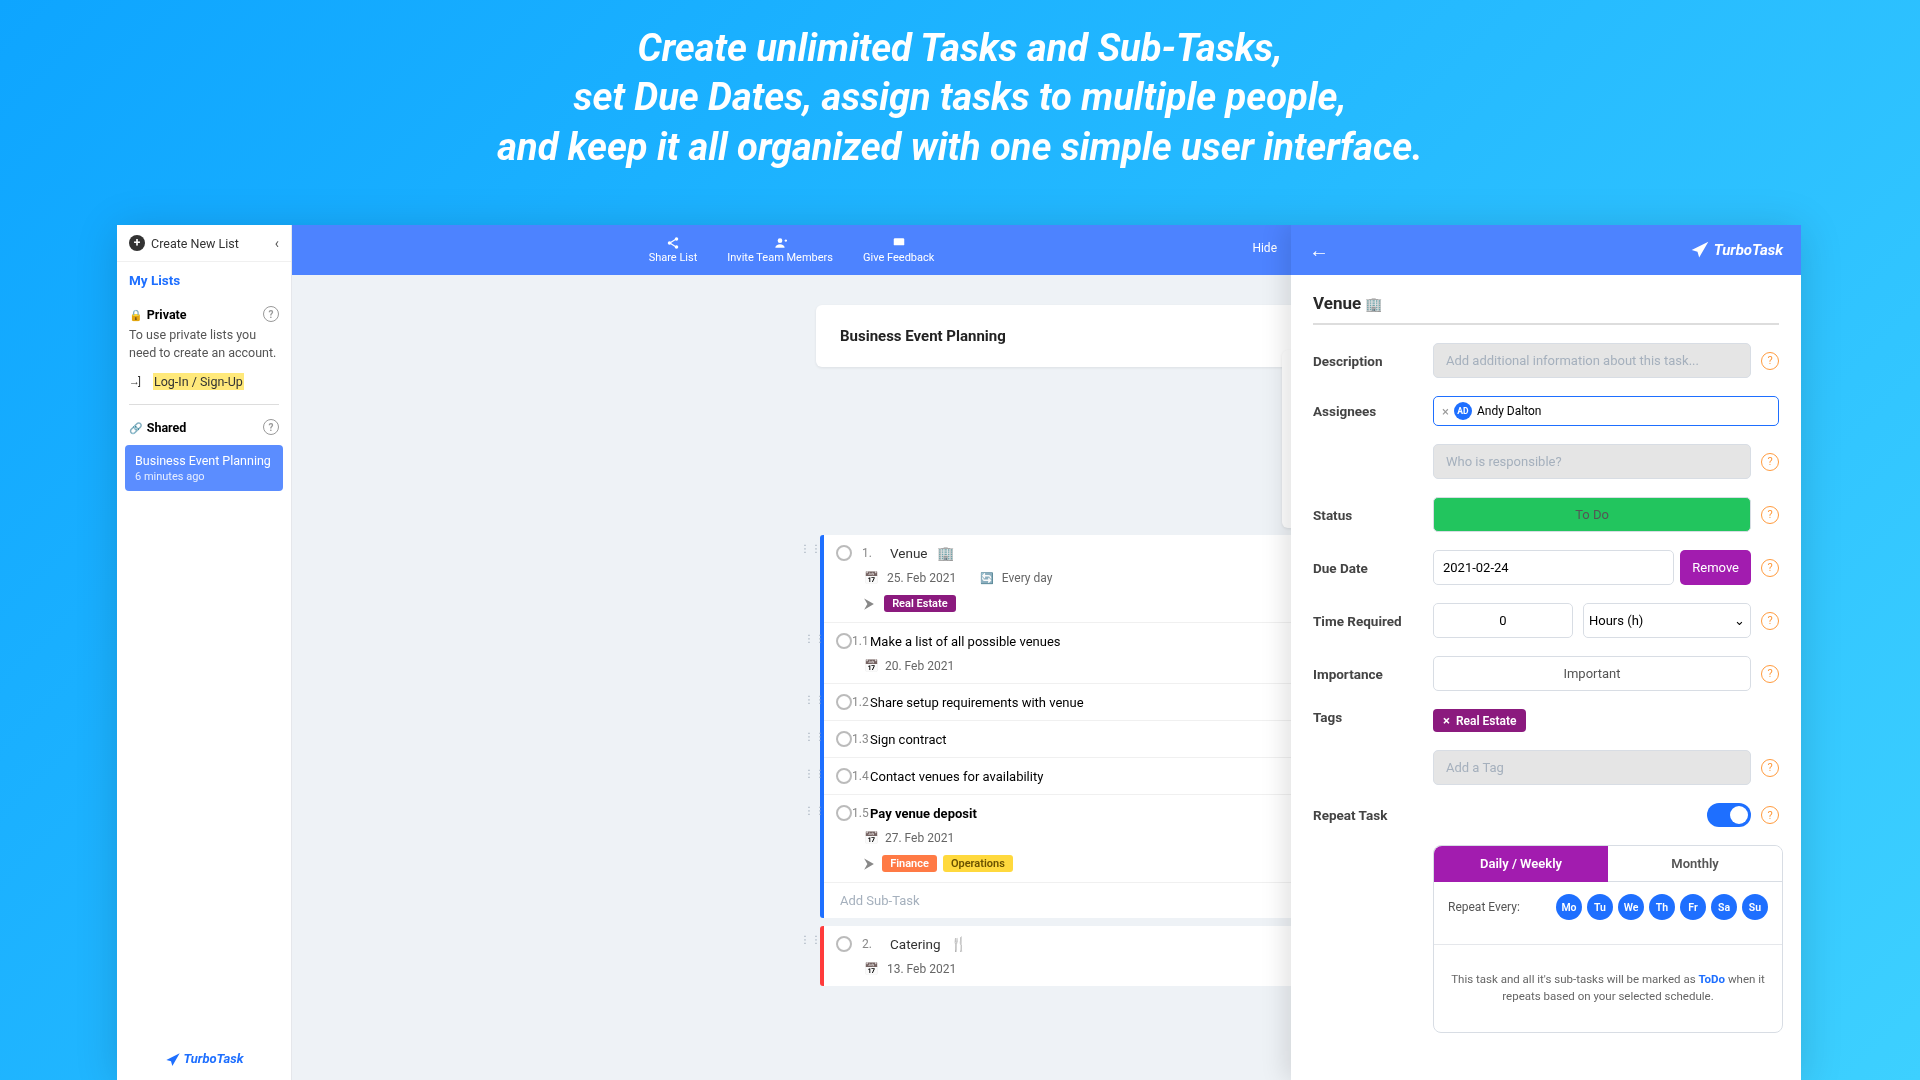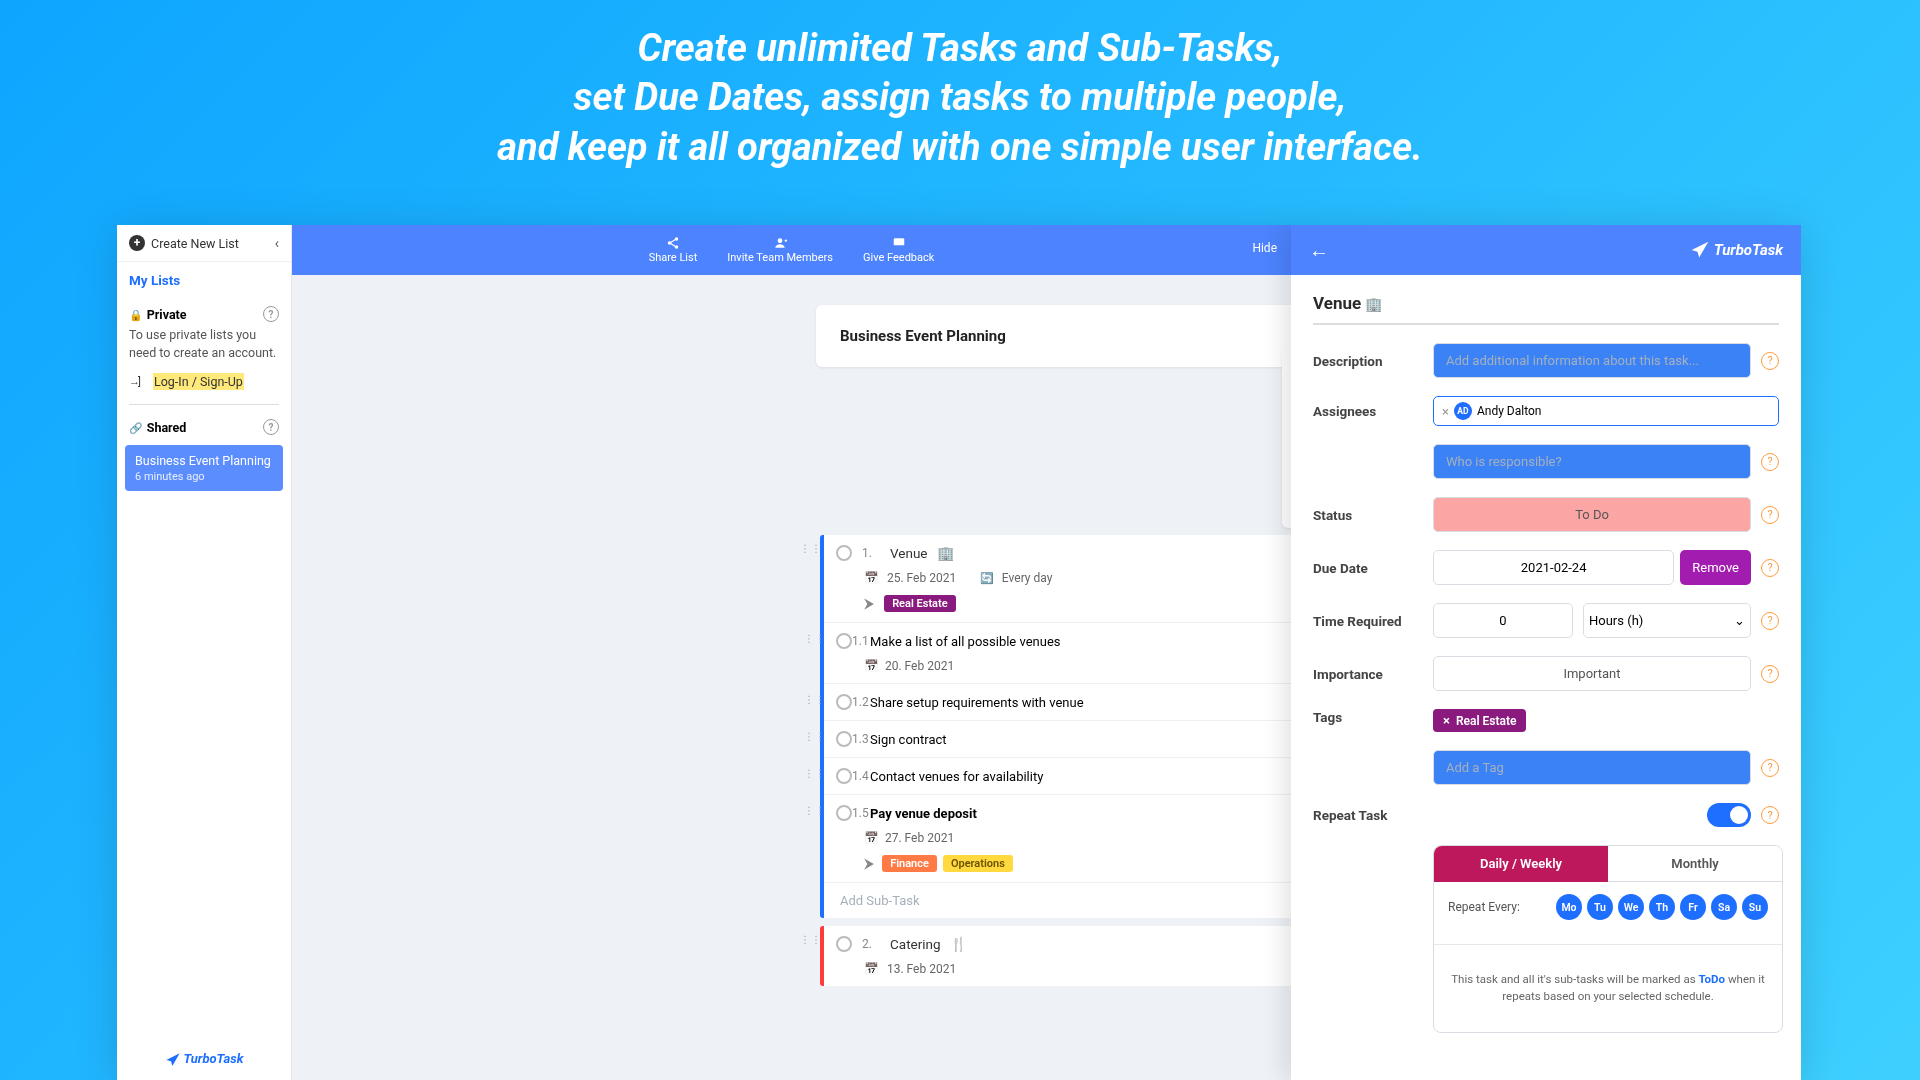--- a/index.html
+++ b/index.html
@@ -62,41 +62,41 @@
 .sub-meta{padding:0 12px 10px 40px;font-size:12px;color:#666;display:flex;align-items:center;gap:6px}
 .add-sub{padding:10px 16px;color:#a5b0bd;font-size:13px;border-top:1px solid #f0f0f0}
 .detail{position:absolute;right:0;top:0;width:510px;height:100%;background:#fff;box-shadow:-6px 0 24px rgba(0,0,0,.12);display:flex;flex-direction:column}
 .d-top{height:50px;background:#4d83ff;display:flex;align-items:center;justify-content:space-between;padding:0 18px;color:#fff}
 .back-arrow{font-size:20px;cursor:pointer}
 .d-logo{font-style:italic;font-weight:700;font-size:15px;display:flex;align-items:center;gap:4px}
 .d-body{padding:18px 22px;overflow:auto;flex:1}
 .d-title{font-size:17px;font-weight:700;color:#2a2a2a;padding-bottom:10px;border-bottom:2px solid #ddd;margin-bottom:18px}
 .d-field{display:flex;align-items:center;margin-bottom:18px;gap:10px}
 .d-lbl{width:110px;font-size:13.5px;font-weight:700;color:#444;flex-shrink:0}
-.d-inp{flex:1;border:1px solid #d8dde4;border-radius:5px;padding:9px 12px;font-size:13px;color:#333;background:#3b82f6}
+.d-inp{flex:1;border:1px solid #d8dde4;border-radius:5px;padding:9px 12px;font-size:13px;color:#333;background:#e5e5e5}
 .d-inp::placeholder{color:#a5b0bd}
 .d-help{width:18px;height:18px;border:1.5px solid #ff9a3d;border-radius:50%;display:flex;align-items:center;justify-content:center;font-size:11px;color:#ff9a3d;flex-shrink:0}
 .chip-box{flex:1;border:1.5px solid #1e6fff;border-radius:5px;padding:5px 8px;display:flex;align-items:center;gap:5px;font-size:12px}
 .chip-x{color:#999;font-size:13px;cursor:pointer}
 .chip-av{width:18px;height:18px;border-radius:50%;background:#1e6fff;color:#fff;font-size:8.5px;font-weight:700;display:flex;align-items:center;justify-content:center}
-.d-sel{flex:1;border:1px solid #d8dde4;border-radius:5px;padding:9px 12px;text-align:center;background:#fca5a5;color:#555;font-size:13px}
+.d-sel{flex:1;border:1px solid #d8dde4;border-radius:5px;padding:9px 12px;text-align:center;background:#22c55e;color:#555;font-size:13px}
 .d-date-wrap{flex:1;display:flex;gap:6px}
-.d-date{flex:1;border:1px solid #d8dde4;border-radius:5px;padding:9px;text-align:center;font-size:13px}
+.d-date{flex:1;border:1px solid #d8dde4;border-radius:5px;padding:9px;font-size:13px}
 .btn-rm{background:#a21caf;color:#fff;border:none;border-radius:5px;padding:9px 12px;font-size:13px;cursor:pointer}
 .d-time-wrap{flex:1;display:flex;gap:10px}
 .d-num{width:140px;border:1px solid #d8dde4;border-radius:5px;padding:9px;text-align:center;font-size:13px}
 .d-unit{flex:1;border:1px solid #d8dde4;border-radius:5px;padding:9px 5px;font-size:13px;display:flex;justify-content:space-between;align-items:flex-end}
 .tag-chip{display:inline-flex;align-items:center;gap:6px;background:#8b1a7e;color:#fff;padding:4px 10px;border-radius:4px;font-size:12px;font-weight:600}
 .tag-chip .tx{font-size:13px;cursor:pointer}
 .toggle{width:44px;height:24px;background:#1e6fff;border-radius:12px;position:relative;cursor:pointer}
 .toggle::after{content:"";position:absolute;right:3px;top:3px;width:18px;height:18px;background:#fff;border-radius:50%}
 .repeat-box{margin-left:120px;border:1px solid #d8dde4;border-radius:8px;padding:0;width:350px}
 .rtabs{display:flex}
 .rtab{flex:1;text-align:center;padding:10px;font-size:13px;font-weight:600}
-.rtab.act{background:#be185d;color:#fff;border-top-left-radius:8px}
+.rtab.act{background:#a21caf;color:#fff;border-top-left-radius:8px}
 .rtab.ina{background:#fff;color:#555;border-top-right-radius:8px;border-bottom:1px solid #d8dde4}
 .rbody{padding:12px 14px}
 .rev{display:flex;align-items:center;justify-content:space-between;font-size:12px;color:#555;margin-bottom:12px}
 .days{display:flex;gap:5px}
 .day{width:26px;height:26px;border-radius:50%;background:#1e6fff;color:#fff;font-size:10.5px;display:flex;align-items:center;justify-content:center;font-weight:600}
 .rfoot{border-top:1px solid #e5e7eb;padding:26px 14px;font-size:11.5px;color:#666;text-align:center;line-height:1.5}
 .rfoot b{color:#1e6fff;font-weight:700}
 </style>
 </head>
 <body>

